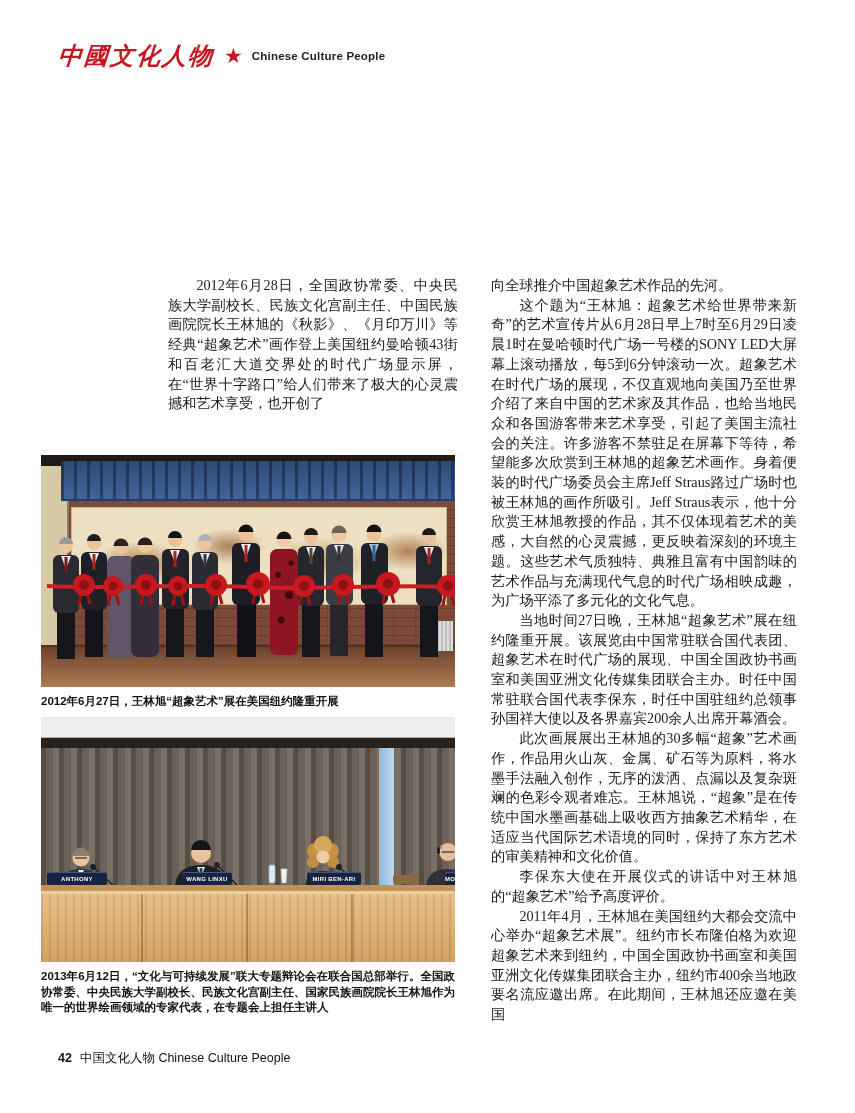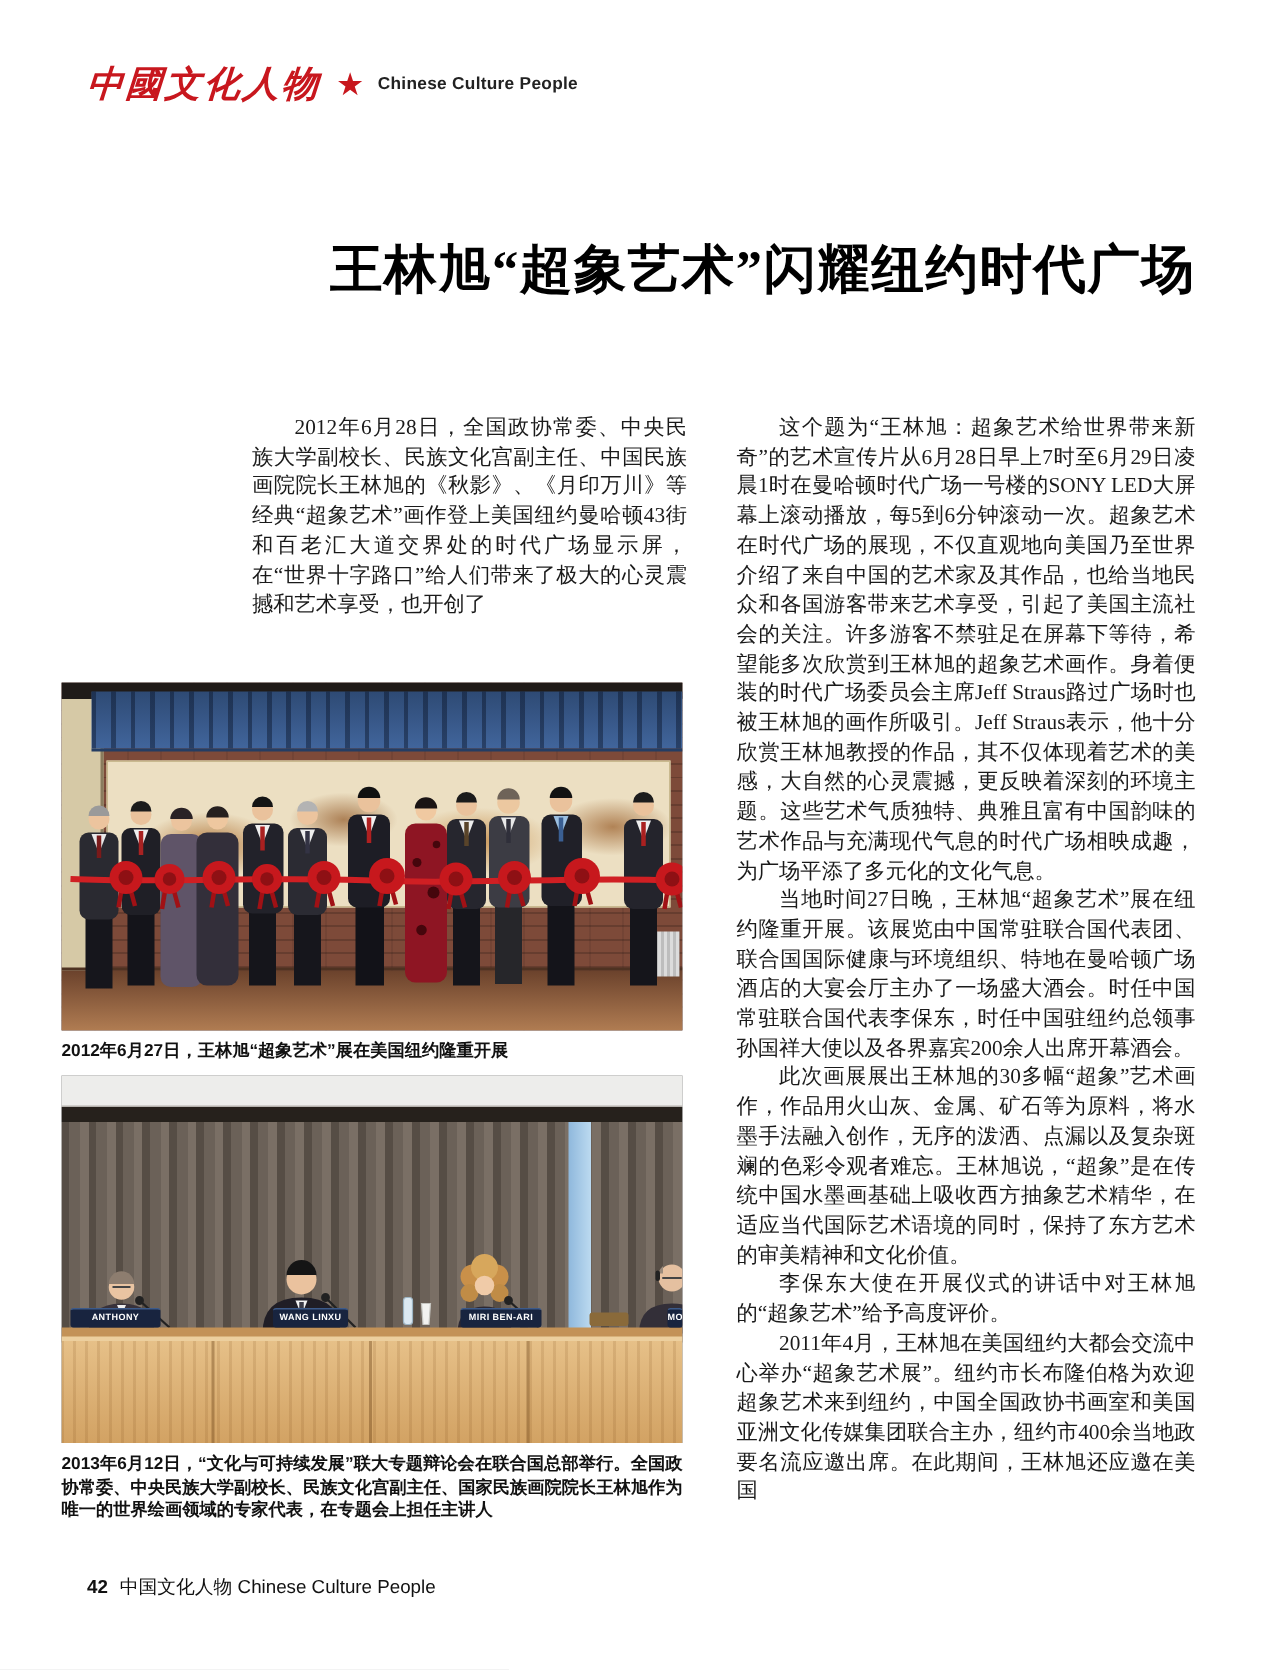--- a/index.html
+++ b/index.html
@@ -77,21 +77,20 @@
 <body>
 
 <div class="page">
 
   <div class="header">
     <span class="logo-cn">中國文化人物</span>
     <span class="logo-star">★</span>
     <span class="logo-en">Chinese Culture People</span>
   </div>
 
-  <h1 class="title">王林旭“超象艺术”闪耀纽约时代广场</h1>
 
   <div class="col col-left">
     <p class="indent">2012年6月28日，全国政协常委、中央民族大学副校长、民族文化宫副主任、中国民族画院院长王林旭的《秋影》、《月印万川》等经典“超象艺术”画作登上美国纽约曼哈顿43街和百老汇大道交界处的时代广场显示屏，在“世界十字路口”给人们带来了极大的心灵震撼和艺术享受，也开创了</p>
 
     <figure class="fig fig1">
       <div class="photo-frame frame1">
         <div class="p1-brick"></div>
         <div class="p1-beam"></div>
         <div class="p1-wallleft"></div>
         <div class="p1-mural"></div>
@@ -323,22 +322,23 @@
         <div class="plate" style="left:6px;width:60px">ANTHONY TOMMASINI</div>
         <div class="plate" style="left:141px;width:50px">WANG LINXU</div>
         <div class="plate" style="left:266px;width:54px">MIRI BEN-ARI</div>
         <div class="plate" style="left:404px;width:10px">MO</div>
       </div>
       <figcaption class="caption">2013年6月12日，“文化与可持续发展”联大专题辩论会在联合国总部举行。全国政协常委、中央民族大学副校长、民族文化宫副主任、国家民族画院院长王林旭作为唯一的世界绘画领域的专家代表，在专题会上担任主讲人</figcaption>
     </figure>
   </div>
 
   <div class="col col-right">
+    <p>向全球推介中国超象艺术作品的先河。</p>
     <p class="indent">这个题为“王林旭：超象艺术给世界带来新奇”的艺术宣传片从6月28日早上7时至6月29日凌晨1时在曼哈顿时代广场一号楼的SONY LED大屏幕上滚动播放，每5到6分钟滚动一次。超象艺术在时代广场的展现，不仅直观地向美国乃至世界介绍了来自中国的艺术家及其作品，也给当地民众和各国游客带来艺术享受，引起了美国主流社会的关注。许多游客不禁驻足在屏幕下等待，希望能多次欣赏到王林旭的超象艺术画作。身着便装的时代广场委员会主席Jeff Straus路过广场时也被王林旭的画作所吸引。Jeff Straus表示，他十分欣赏王林旭教授的作品，其不仅体现着艺术的美感，大自然的心灵震撼，更反映着深刻的环境主题。这些艺术气质独特、典雅且富有中国韵味的艺术作品与充满现代气息的时代广场相映成趣，为广场平添了多元化的文化气息。</p>
-    <p class="indent">当地时间27日晚，王林旭“超象艺术”展在纽约隆重开展。该展览由中国常驻联合国代表团、联合国国际健康与环境组织、特地在曼哈顿广场酒店的大宴会厅主办了一场盛大酒会。时任中国常驻联合国代表李保东，时任中国驻纽约总领事孙国祥大使以及各界嘉宾200余人出席开幕酒会。</p>
+    <p class="indent">当地时间27日晚，王林旭“超象艺术”展在纽约隆重开展。该展览由中国常驻联合国代表团、超象艺术在时代广场的展现、中国全国政协书画室和美国亚洲文化传媒集团联合主办。时任中国常驻联合国代表李保东，时任中国驻纽约总领事孙国祥大使以及各界嘉宾200余人出席开幕酒会。</p>
     <p class="indent">此次画展展出王林旭的30多幅“超象”艺术画作，作品用火山灰、金属、矿石等为原料，将水墨手法融入创作，无序的泼洒、点漏以及复杂斑斓的色彩令观者难忘。王林旭说，“超象”是在传统中国水墨画基础上吸收西方抽象艺术精华，在适应当代国际艺术语境的同时，保持了东方艺术的审美精神和文化价值。</p>
     <p class="indent">李保东大使在开展仪式的讲话中对王林旭的“超象艺术”给予高度评价。</p>
     <p class="indent">2011年4月，王林旭在美国纽约大都会交流中心举办“超象艺术展”。纽约市长布隆伯格为欢迎超象艺术来到纽约，中国全国政协书画室和美国亚洲文化传媒集团联合主办，纽约市400余当地政要名流应邀出席。在此期间，王林旭还应邀在美国</p>
   </div>
 
   <div class="footer">
     <span class="num">42</span><span>中国文化人物</span>
     <span>Chinese Culture People</span>
   </div>
 

